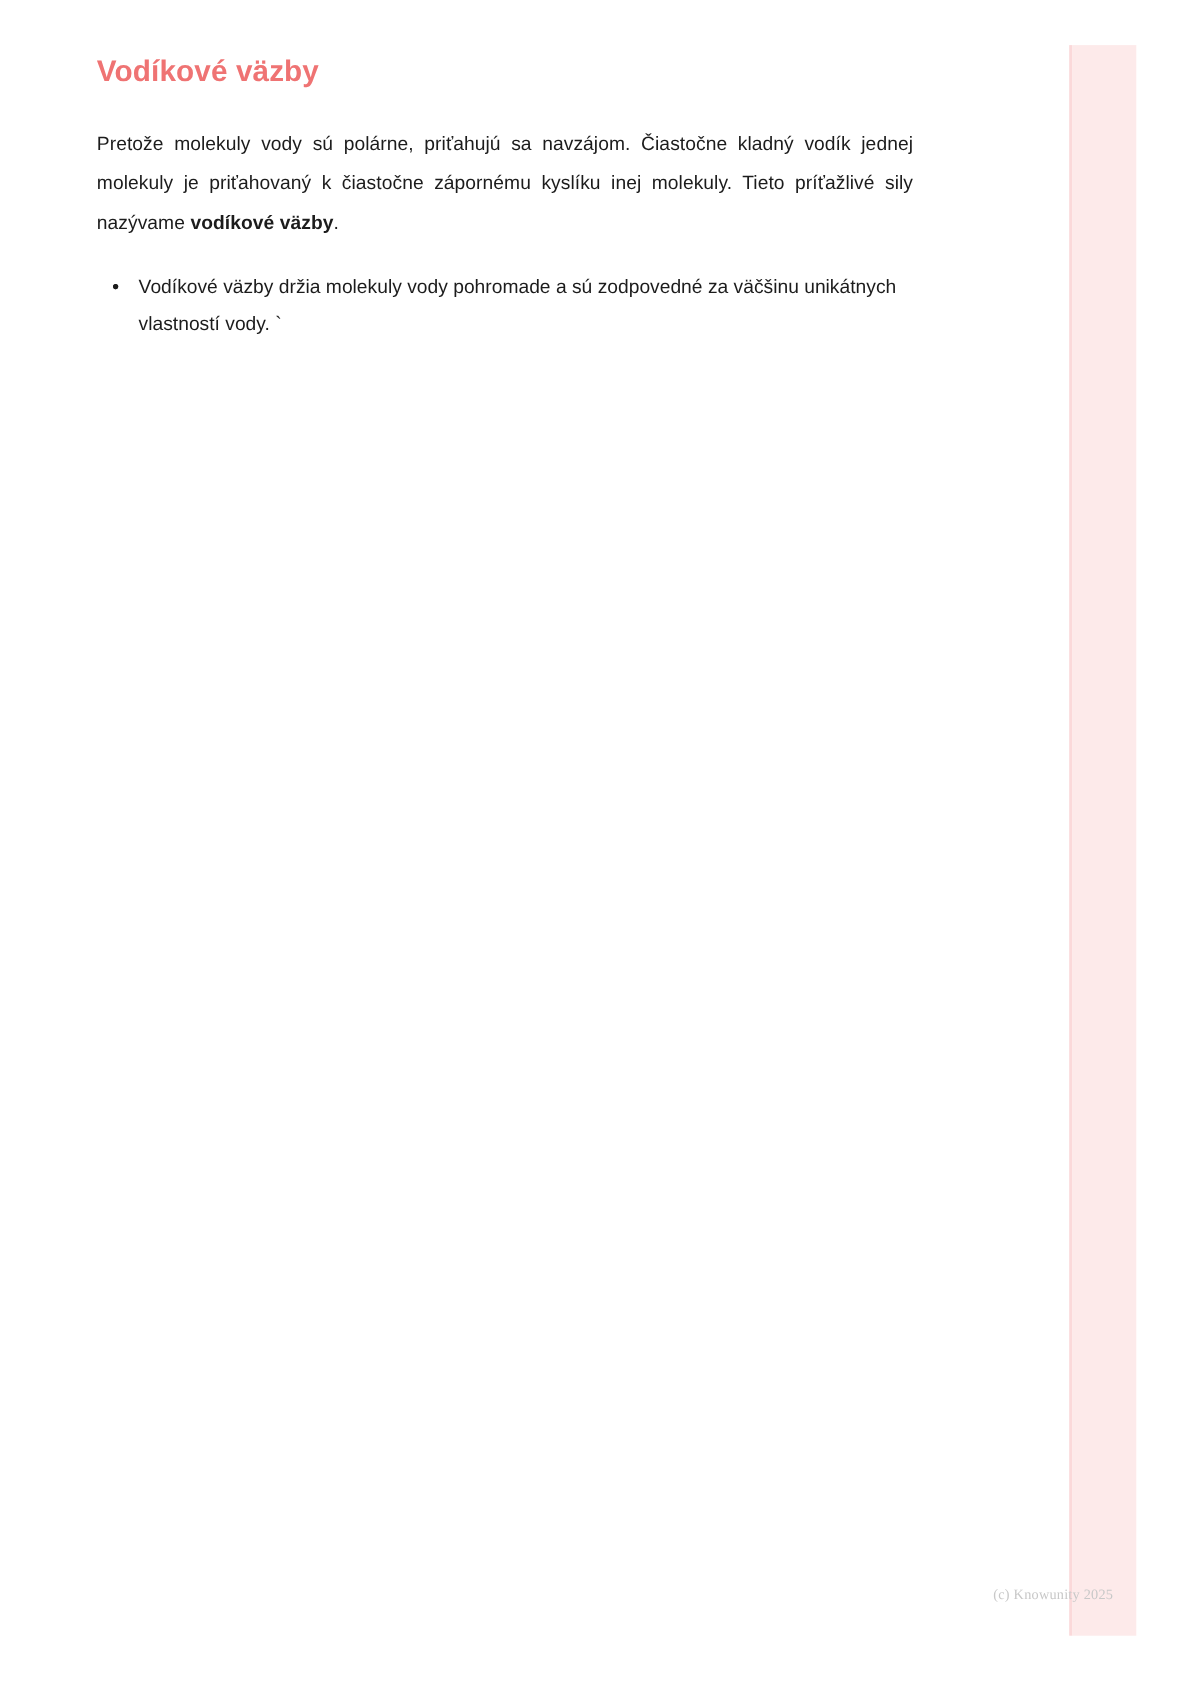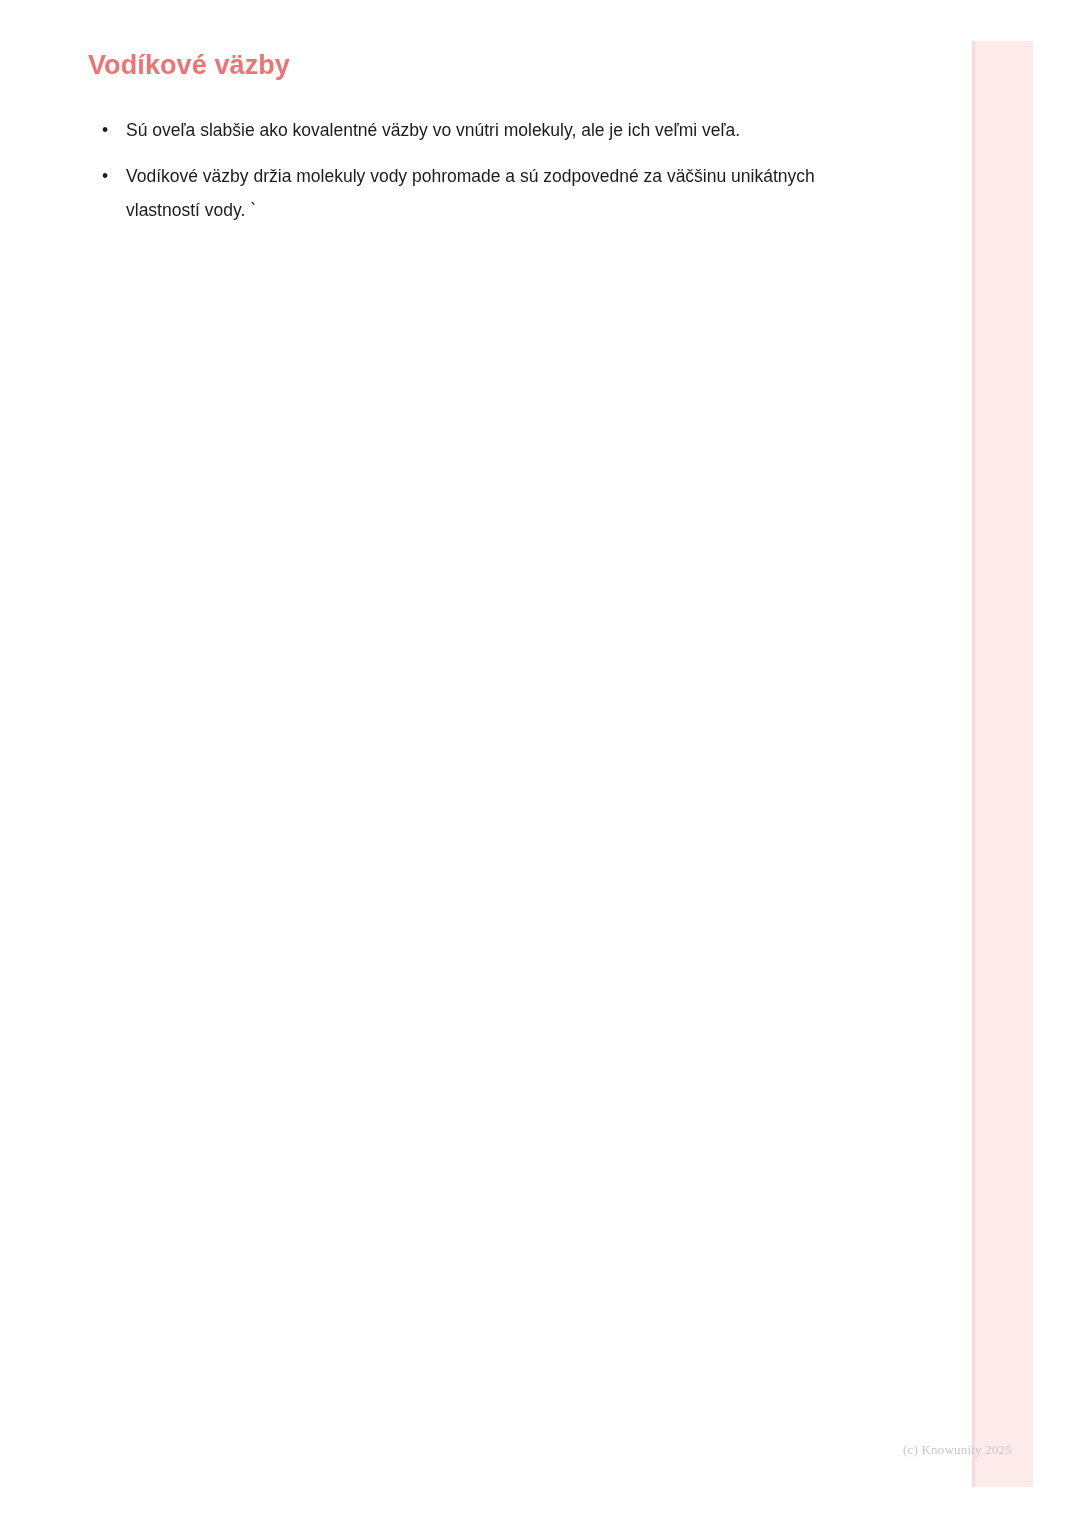--- a/index.html
+++ b/index.html
@@ -106,25 +106,25 @@
 
 <div class="page">
 
   <div class="right-band-edge"></div>
   <div class="right-band"></div>
 
   <div class="content">
 
     <h1 class="doc-title">Vodíkové väzby</h1>
 
+    <p class="paragraph"><span>Pretože molekuly vody sú polárne, priťahujú sa navzájom. Čiastočne kladný vodík jednej molekuly je priťahovaný k čiastočne zápornému kyslíku inej molekuly. Tieto príťažlivé sily nazývame </span><span class="bold">vodíkové väzby</span><span>.</span></p>
 
     <ul class="bullets">
       <li class="bullet-item">
         <span class="dot">•</span>
-        <span>Sú oveľa slabšie ako kovalentné väzby vo vnútri molekuly, ale je ich veľmi veľa.</span>
       </li>
       <li class="bullet-item">
         <span class="dot">•</span>
         <span>Vodíkové väzby držia molekuly vody pohromade a sú zodpovedné za väčšinu unikátnych vlastností vody. `</span>
       </li>
     </ul>
 
   </div>
 
   <div class="footer-credit">(c) Knowunity 2025</div>

